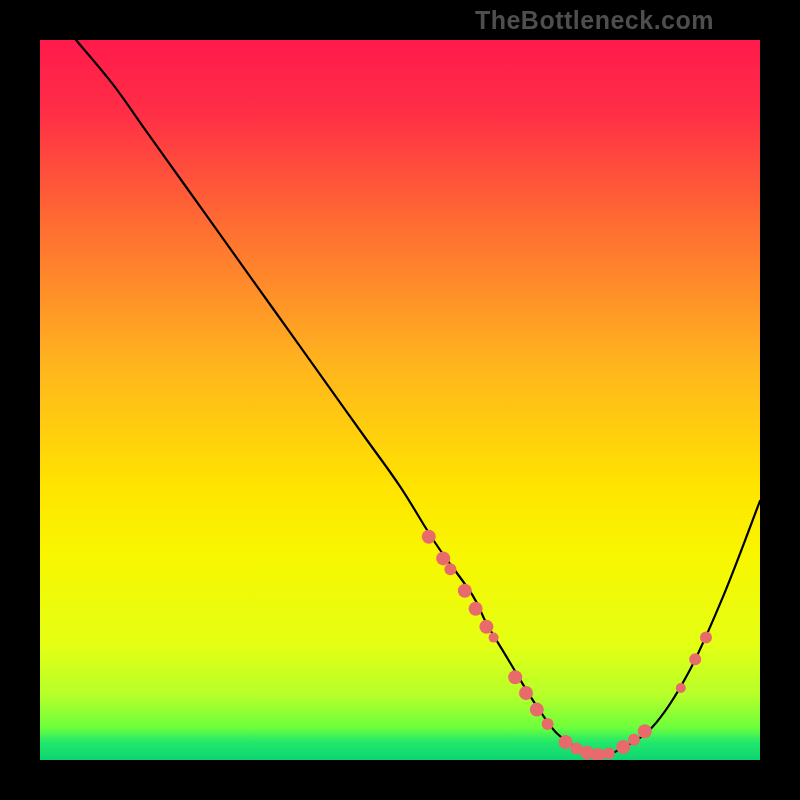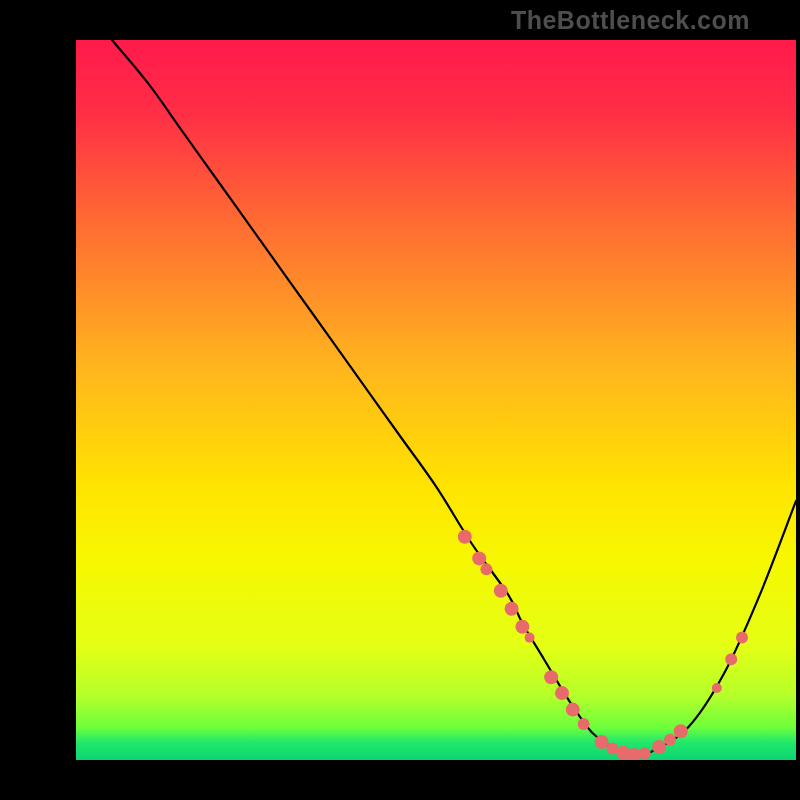--- a/index.html
+++ b/index.html
@@ -8,21 +8,20 @@
     width: 800px;
     height: 800px;
     background: #000000;
     overflow: hidden;
     font-family: Arial, Helvetica, sans-serif;
   }
   .frame {
     position: relative;
     width: 728px;
     height: 800px;
-    margin-left: 36px;
   }
   .watermark {
     position: absolute;
     top: 6px;
     right: 14px;
     color: #4e4e4e;
     font-size: 25px;
     letter-spacing: 0.5px;
     font-weight: bold;
     z-index: 10;

